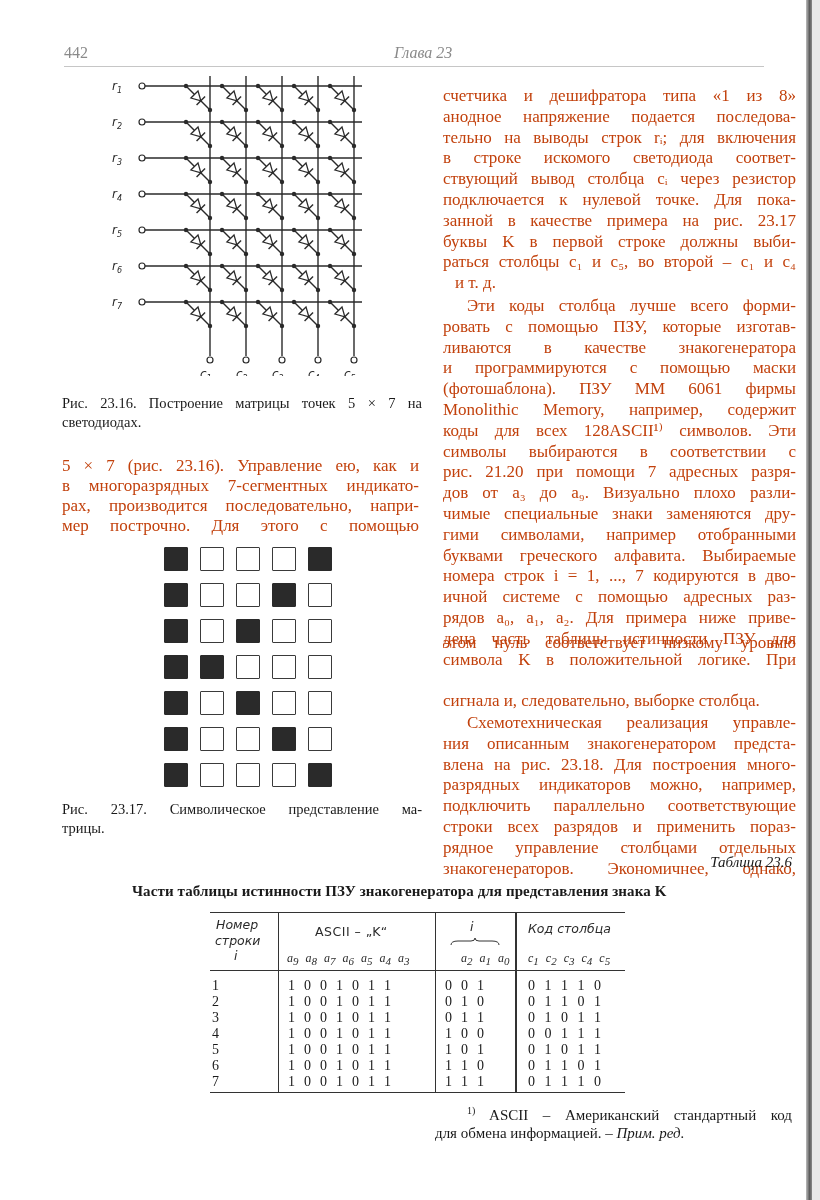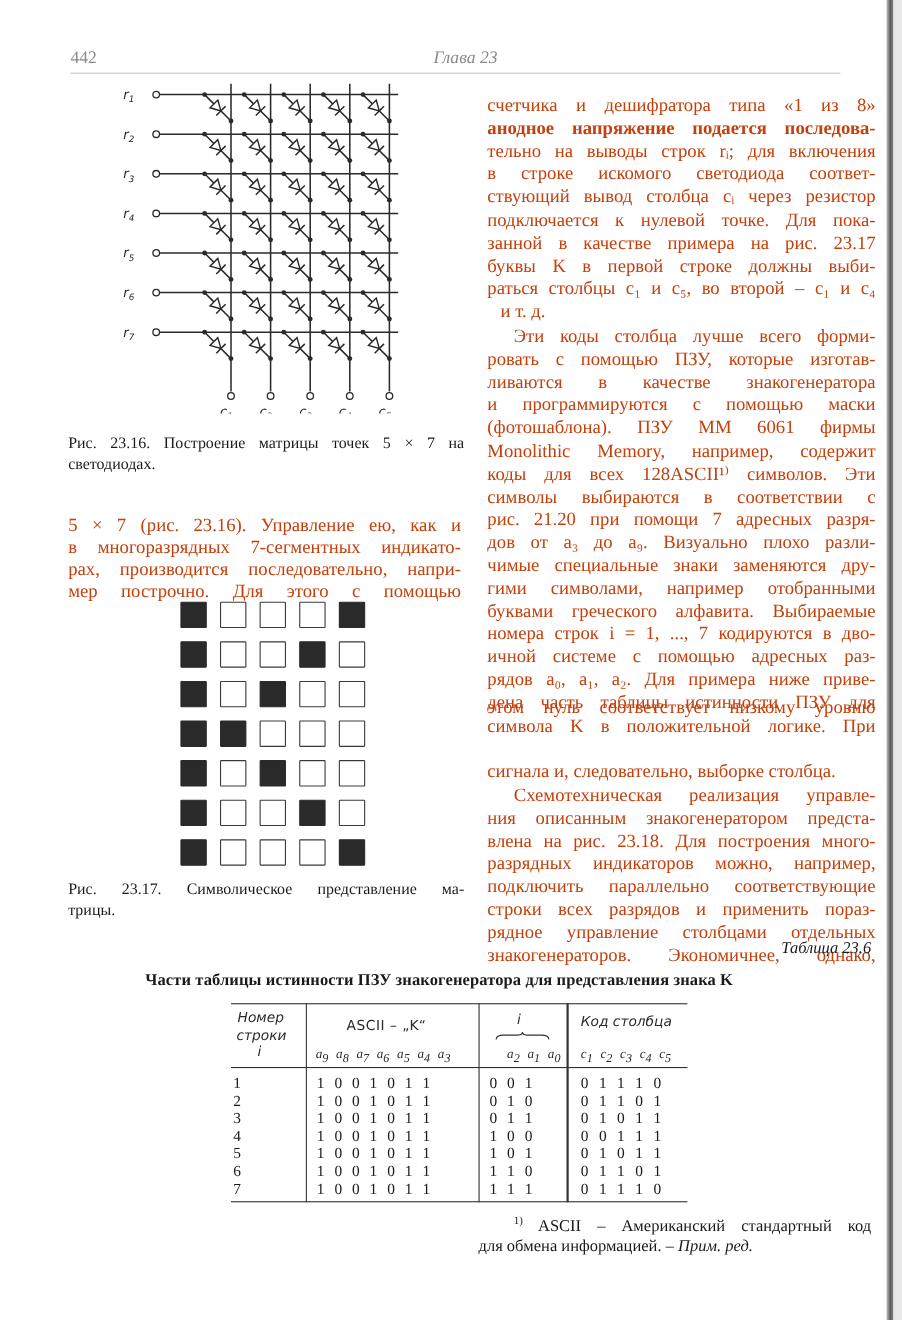--- a/index.html
+++ b/index.html
@@ -38,21 +38,21 @@
     #caption-2316 { left: 62px; top: 394px; width: 360px; }
     #caption-2316-l2 { left: 62px; top: 413px; width: 360px; }
     #caption-2317 { left: 62px; top: 800px; width: 360px; text-align-last: justify; }
     #caption-2317-l2 { left: 62px; top: 819px; width: 360px; }
 
     .body-line {
       position: absolute; font-size: 17px; line-height: 20px; white-space: nowrap;
       text-align: justify; text-align-last: justify; color: #c2410c;
     }
     .body-line.last { text-align-last: left; }
-    .left-col { left: 62px; width: 357px; margin-top: 12px; }
+    .left-col { left: 62px; width: 357px; }
     .right-col { left: 443px; width: 353px; }
     .right-col.indent { left: 467px; width: 329px; }
 
     
     #fig-2317 {
       position: absolute; left: 164px; top: 547px; width: 180px; height: 240px;
       display: grid; grid-template-columns: repeat(5, 24px); grid-template-rows: repeat(7, 24px);
       column-gap: 12px; row-gap: 12px;
     }
     .cell {
@@ -446,21 +446,21 @@
     <div class="cell"></div>
     <div class="cell"></div>
     <div class="cell on"></div>
   </div>
 
 <div class="caption" id="caption-2317">Рис. 23.17. Символическое представление ма-</div>
 <div class="caption" id="caption-2317-l2">трицы.</div>
 
 <div id="right-column">
     <div class="body-line right-col" style="top: 86px;">счетчика и дешифратора типа «1 из 8»</div>
-    <div class="body-line right-col" style="top: 106.8px; font-weight: bold;">анодное напряжение подается последова-</div>
+    <div class="body-line right-col" style="top: 106.8px;">анодное напряжение подается последова-</div>
     <div class="body-line right-col" style="top: 127.6px;">тельно на выводы строк rᵢ; для включения</div>
     <div class="body-line right-col" style="top: 148.4px;">в строке искомого светодиода соответ-</div>
     <div class="body-line right-col" style="top: 169.2px;">ствующий вывод столбца cᵢ через резистор</div>
     <div class="body-line right-col" style="top: 190px;">подключается к нулевой точке. Для пока-</div>
     <div class="body-line right-col" style="top: 210.8px;">занной в качестве примера на рис. 23.17</div>
     <div class="body-line right-col" style="top: 231.6px;">буквы K в первой строке должны выби-</div>
     <div class="body-line right-col" style="top: 252.4px;">раться столбцы c₁ и c₅, во второй – c₁ и c₄</div>
     <div class="body-line right-col last" style="top: 273.2px; margin-left: 12px;">и т. д.</div>
     <div class="body-line right-col indent" style="top: 296px;">Эти коды столбца лучше всего форми-</div>
     <div class="body-line right-col" style="top: 316.8px;">ровать с помощью ПЗУ, которые изготав-</div>

